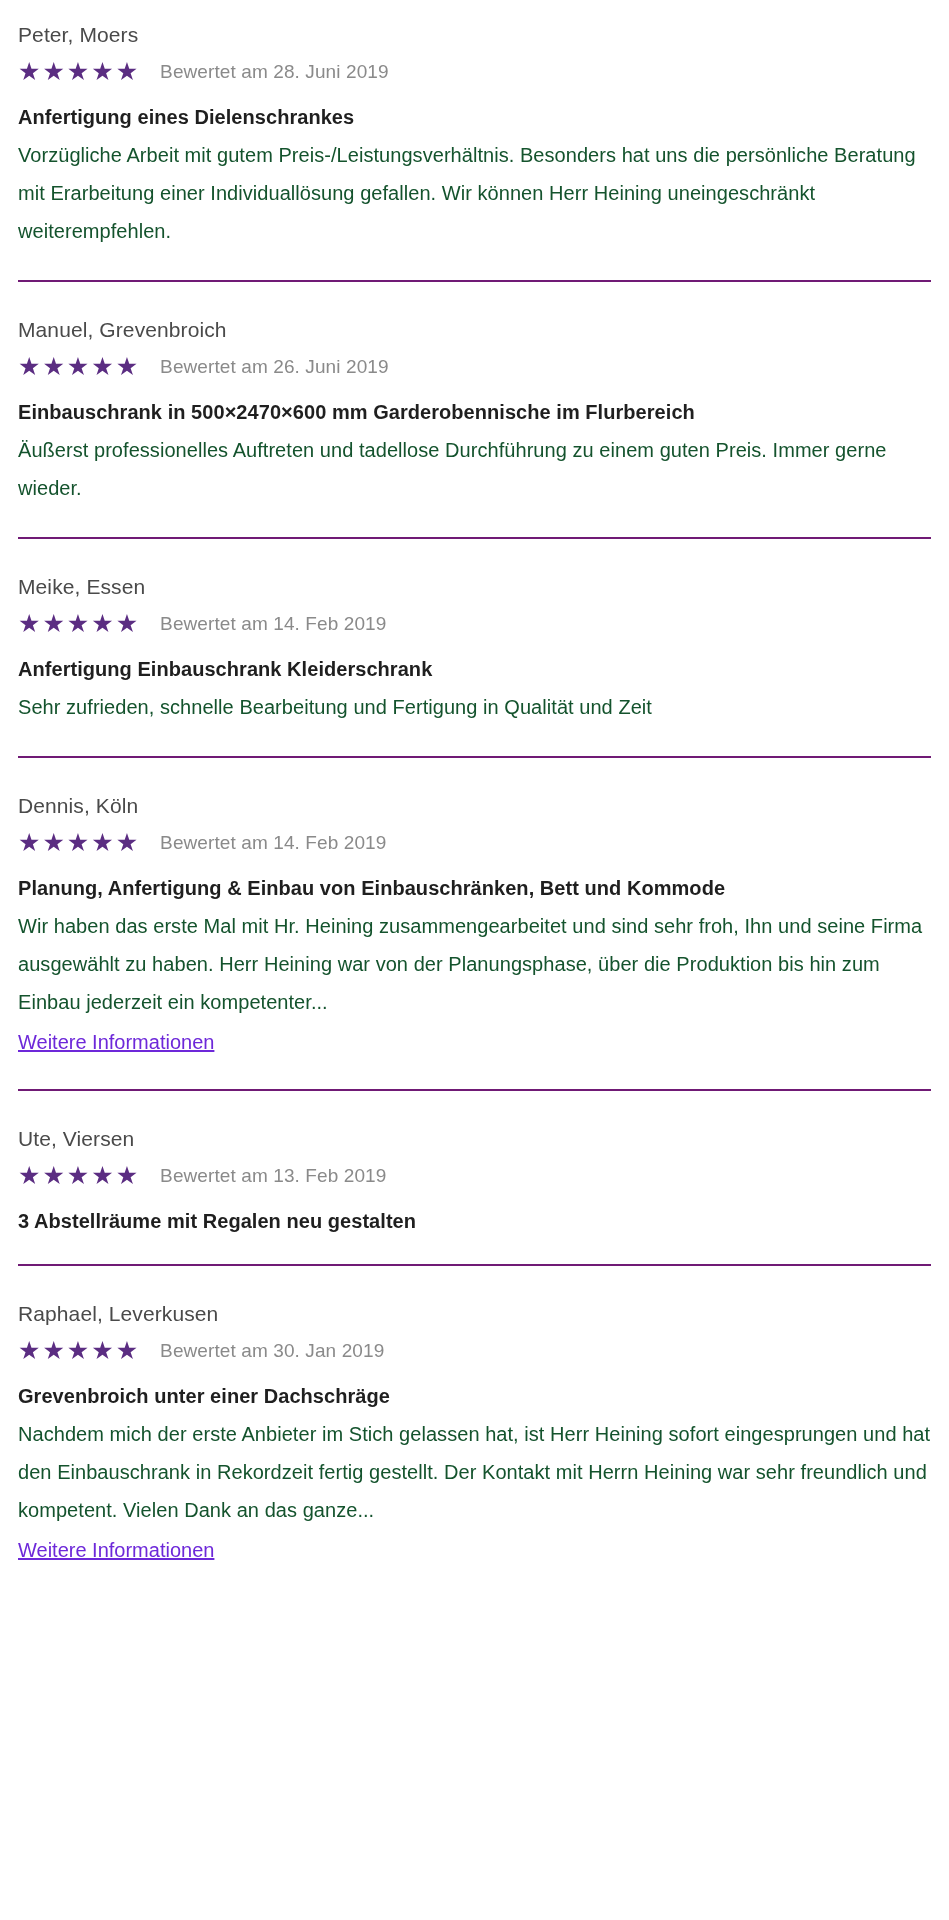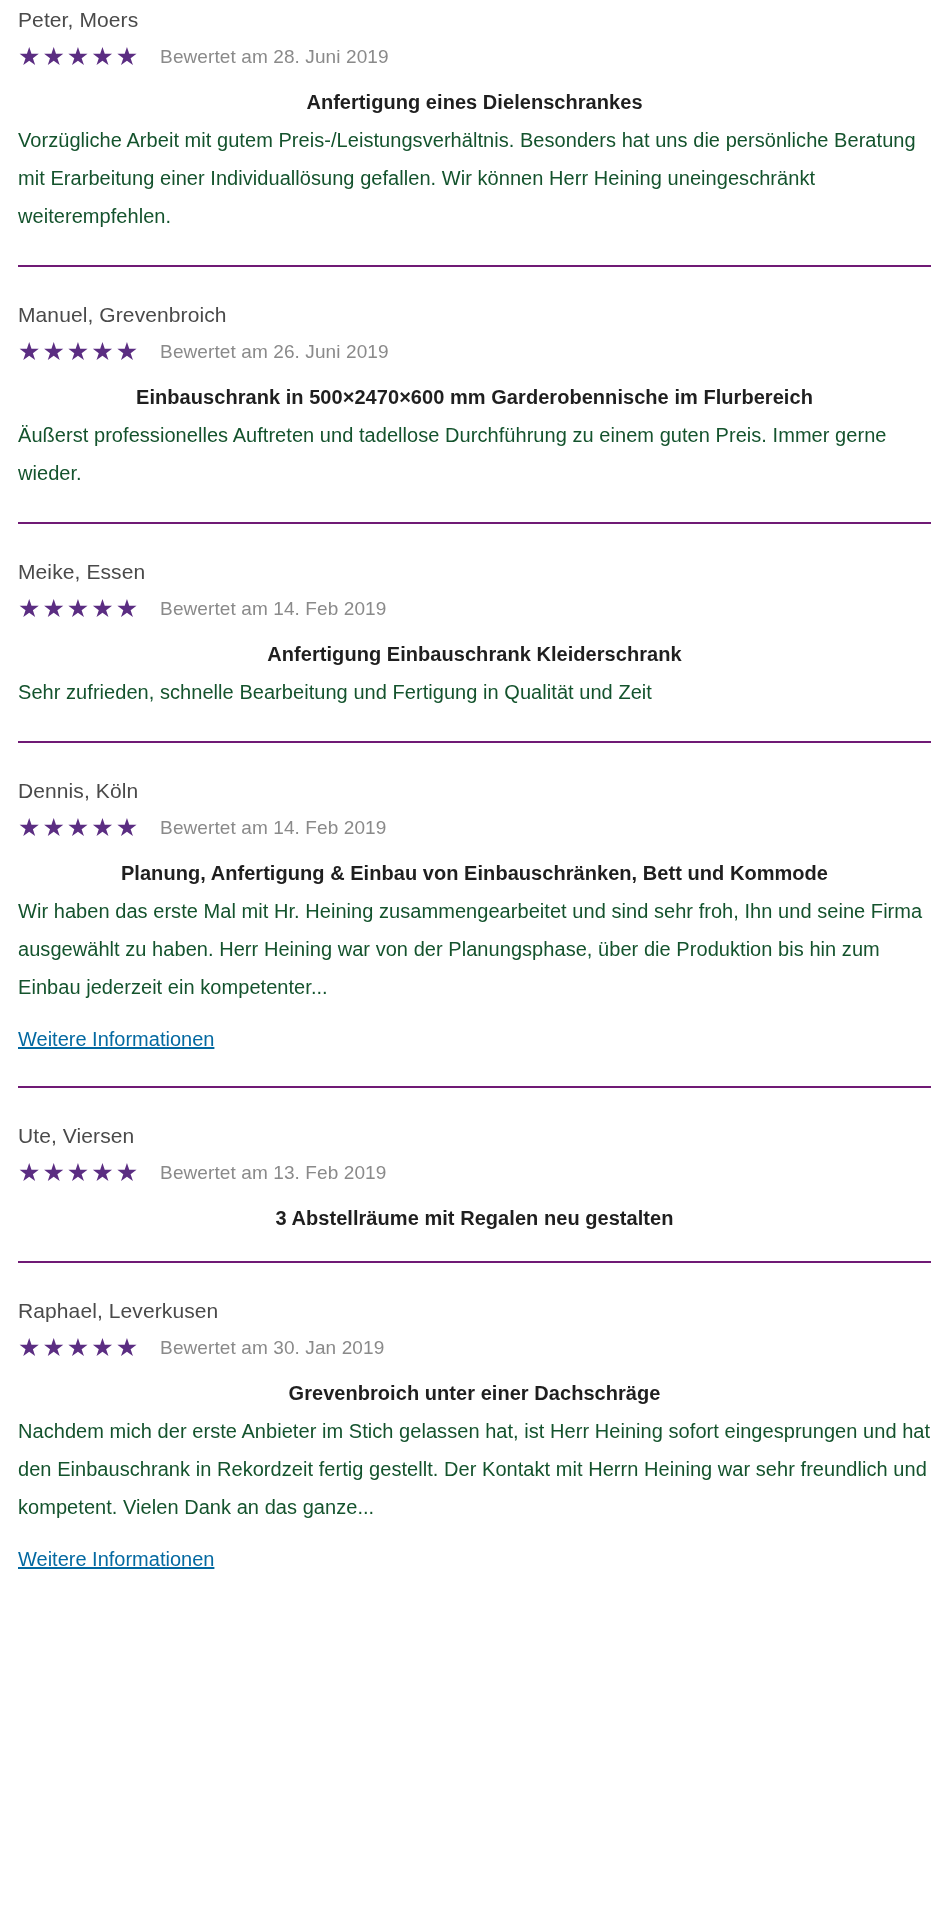--- a/index.html
+++ b/index.html
@@ -9,21 +9,21 @@
   }
   body {
     width: 949px;
     font-family: "Liberation Sans", sans-serif;
     color: #2b2b2b;
     -webkit-font-smoothing: antialiased;
   }
   .reviews {
     width: 949px;
     box-sizing: border-box;
-    padding: 0 18px;
+    padding: 15px 18px;
   }
   .review {
     padding-top: 6px;
   }
   .review + .review {
     border-top: 2px solid #701a75;
     margin-top: 30px;
     padding-top: 34px;
   }
   .author {
@@ -57,37 +57,36 @@
     color: #8a8a8a;
     letter-spacing: 0.1px;
   }
   .title {
     font-size: 20px;
     line-height: 26px;
     font-weight: 700;
     color: #1f1f1f;
     margin: 0 0 6px 0;
     letter-spacing: 0.05px;
-    text-align: center;
   }
   .body-text {
     font-size: 20px;
     line-height: 38px;
     color: #14532d;
     margin: 0;
     letter-spacing: 0.05px;
   }
   .more-link {
     display: inline-block;
     font-size: 20px;
     line-height: 34px;
-    color: #0369a1;
+    color: #6d28d9;
     text-decoration: underline;
     cursor: pointer;
-    margin-top: 16px;
+    margin-top: 4px;
   }
 </style>
 </head>
 <body>
 
 <div class="reviews">
     <div class="review">
       <div class="author">Peter, Moers</div>
       <div class="rating-row">
         <span class="stars">

